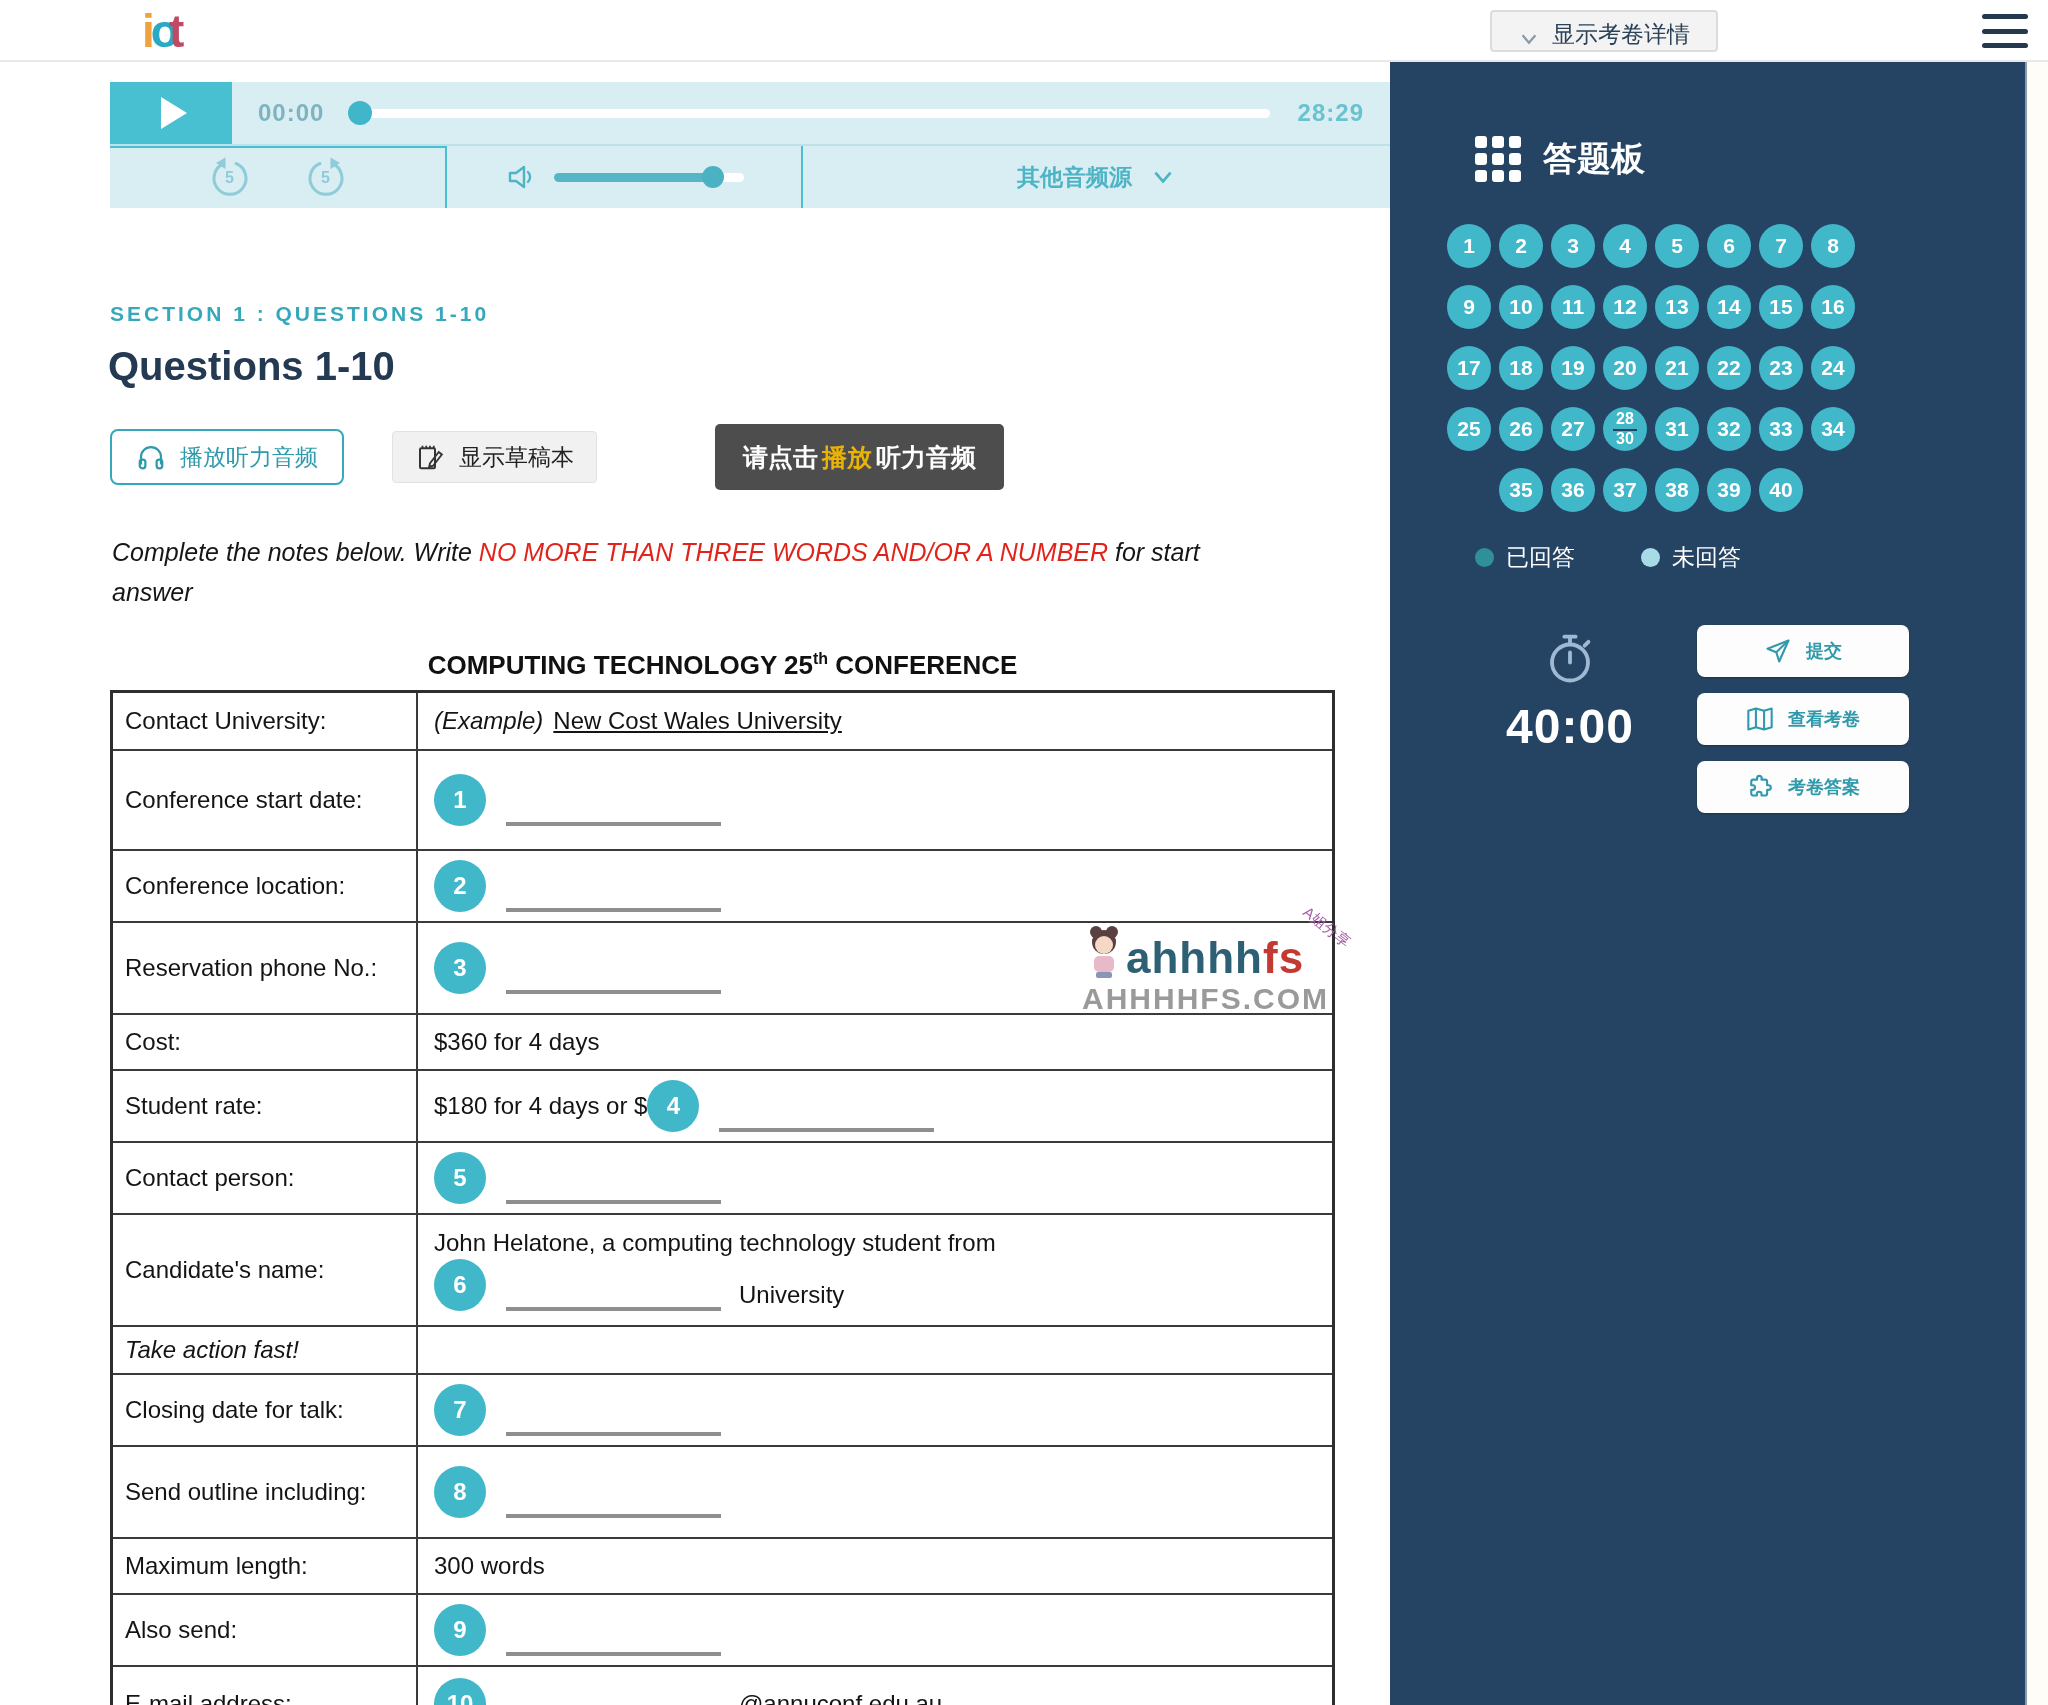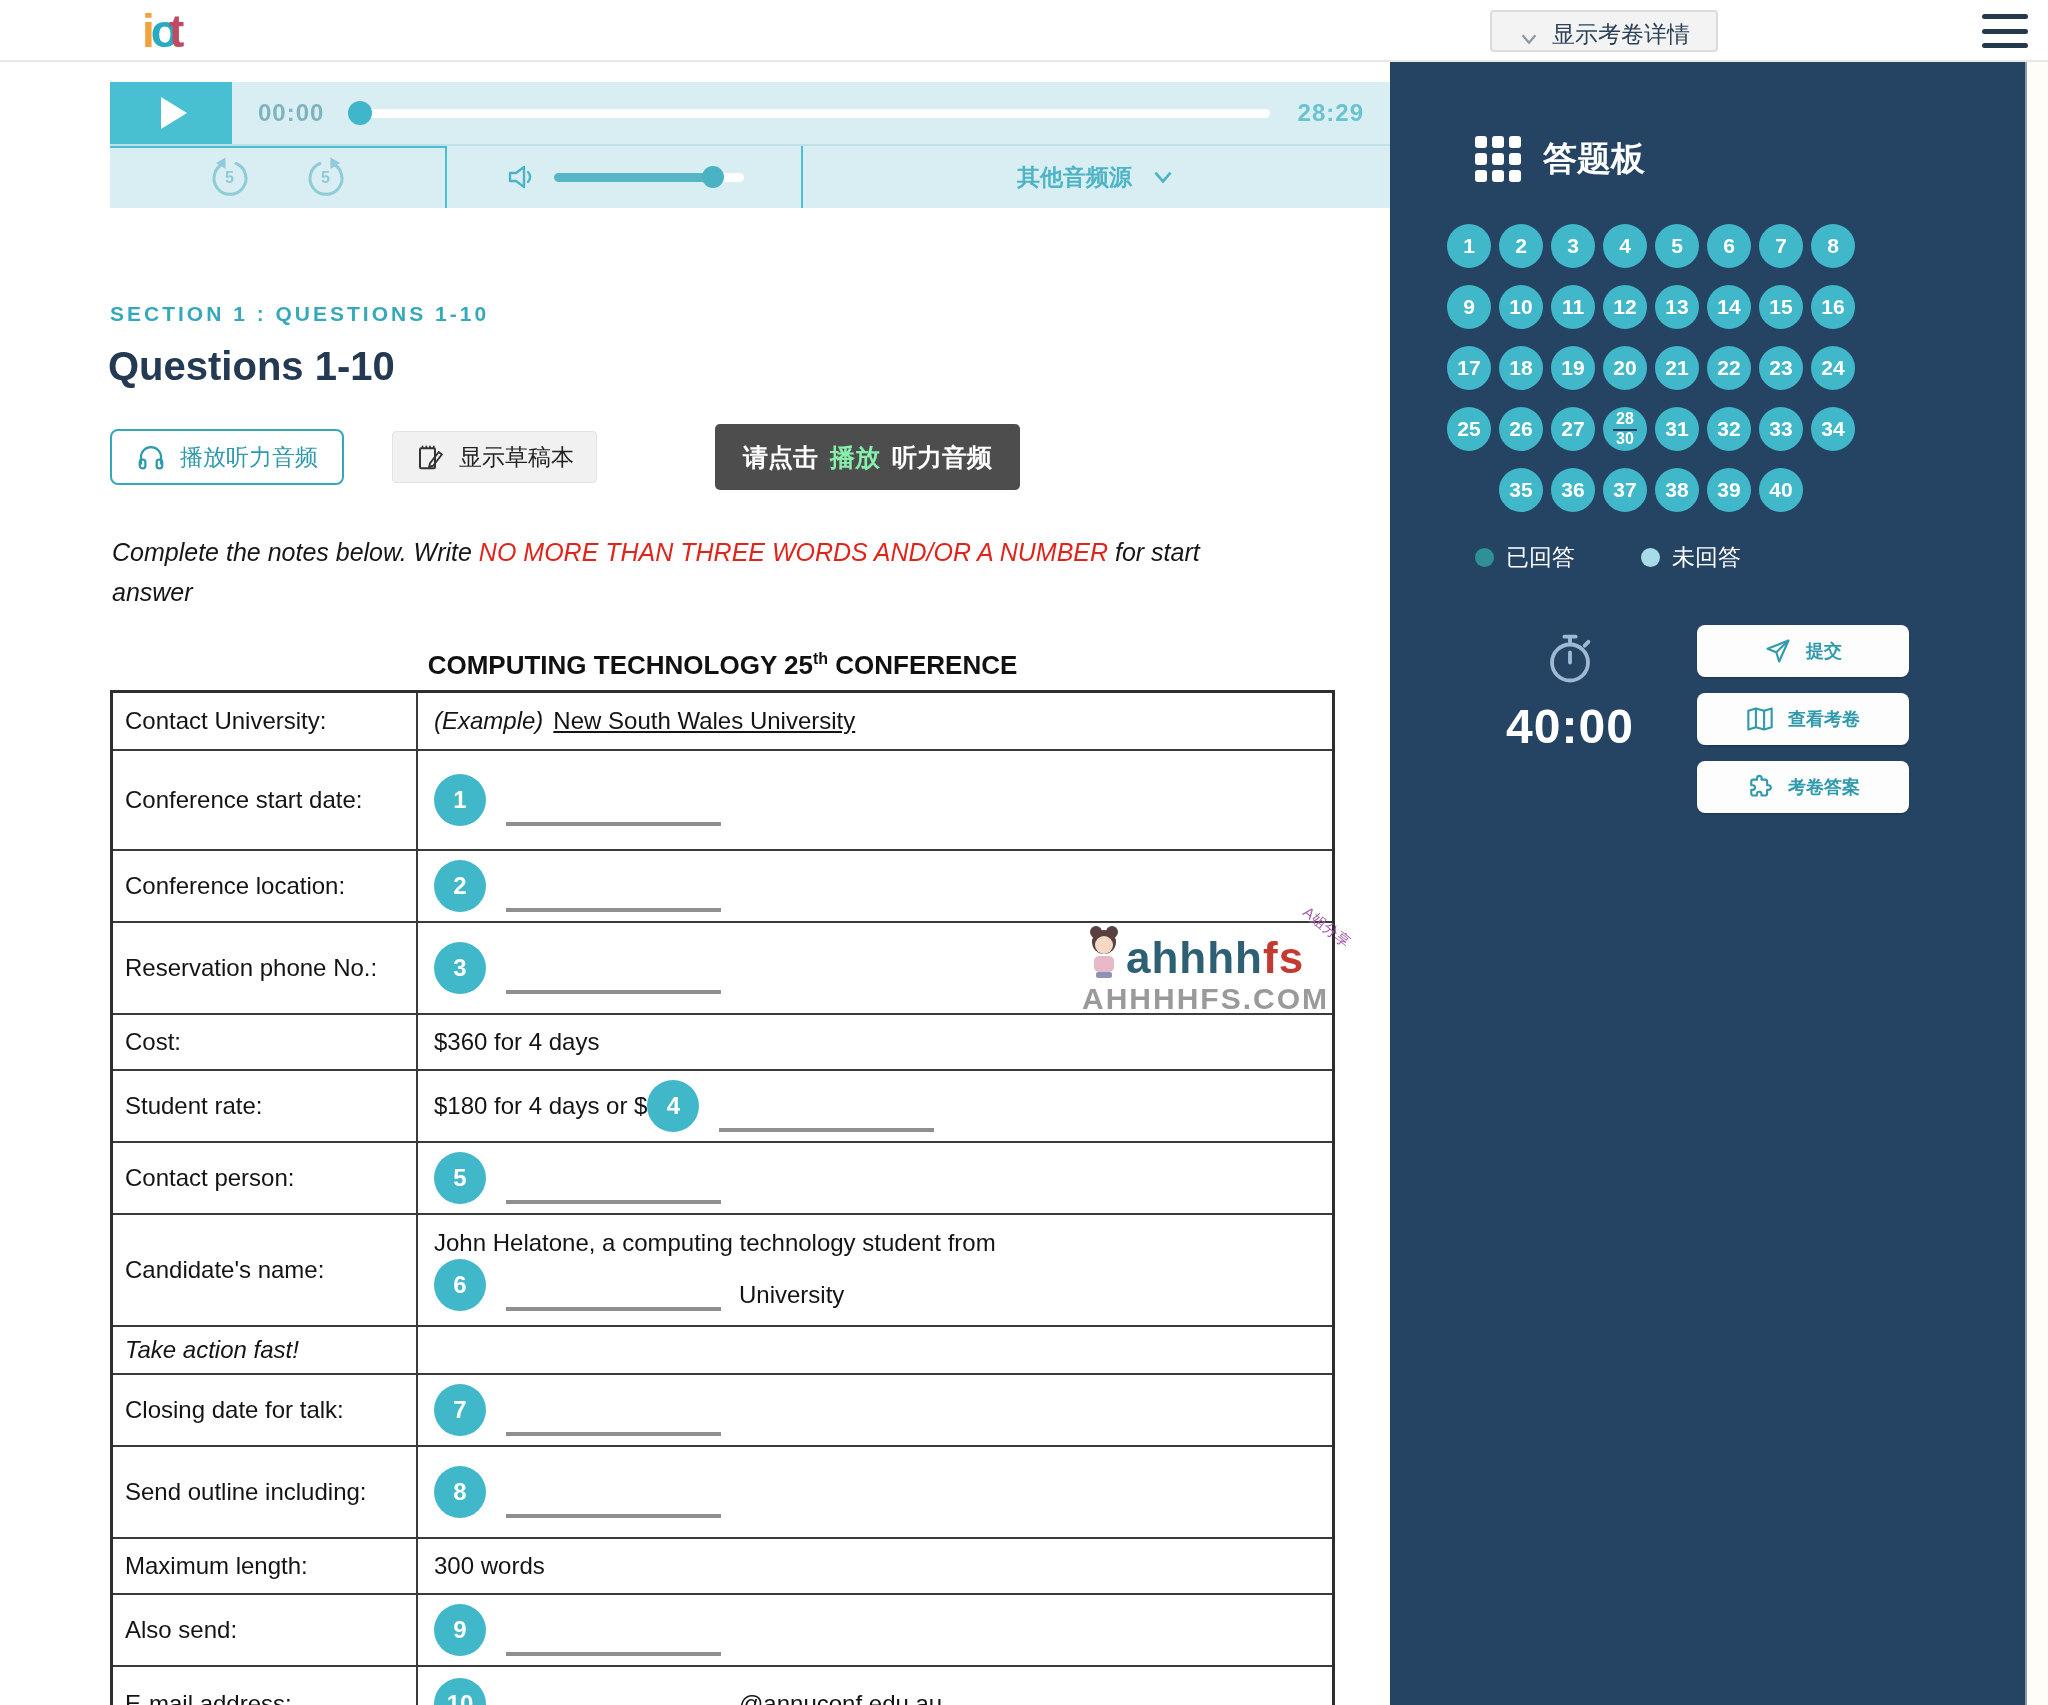--- a/index.html
+++ b/index.html
@@ -66,21 +66,21 @@
   .page-title { position:absolute; left:108px; top:282px; font-size:40px; font-weight:800; color:#243a52; }
   .action-row { position:absolute; left:110px; top:362px; display:flex; align-items:center; }
   .btn-audio { height:56px; padding:0 24px; border:2px solid #35a9bb; border-radius:8px; background:#fff;
                display:flex; align-items:center; gap:14px; cursor:pointer; }
   .btn-audio .txt { font-size:23px; color:#2f9aab; }
   .btn-draft { height:52px; padding:0 22px; background:#f1f1f1; border:1px solid #e2e2e2; border-radius:4px;
                display:flex; align-items:center; gap:14px; margin-left:48px; cursor:pointer; }
   .btn-draft .txt { font-size:23px; color:#222; }
   .tooltip { height:66px; margin-left:118px; padding:0 28px; background:#4d4d4d; border-radius:5px;
              display:flex; align-items:center; font-size:25px; font-weight:bold; color:#fff; }
-  .tooltip .hl { color:#86efac; margin:0 12px; }
+  .tooltip .hl { color:#eab308; margin:0 4px; }
 
   
   .instructions { position:absolute; left:112px; top:470px; width:1210px; font-size:25px; font-style:italic;
                   color:#161616; line-height:1.6; }
   .instructions .red { color:#e0241b; }
   .instructions .line2 { display:block; }
 
   
   .notes-title { position:absolute; left:110px; top:588px; width:1225px; text-align:center;
                  font-size:26px; font-weight:bold; color:#111; }
@@ -249,21 +249,21 @@
     </div>
 
     <div class="notes-table">
 
       <div class="t-row h56">
         <div class="t-label">
             <span>Contact University:</span>
           </div>
         <div class="t-value">
           <span class="ital">(Example)</span>
-          <span class="underlined">New South Wales University</span>
+          <span class="underlined">New Cost Wales University</span>
         </div>
       </div>
 
       <div class="t-row h100">
         <div class="t-label">
             <span>Conference start date:</span>
           </div>
         <div class="t-value">
           <span class="qblank">
             <span class="qcircle">1</span>

